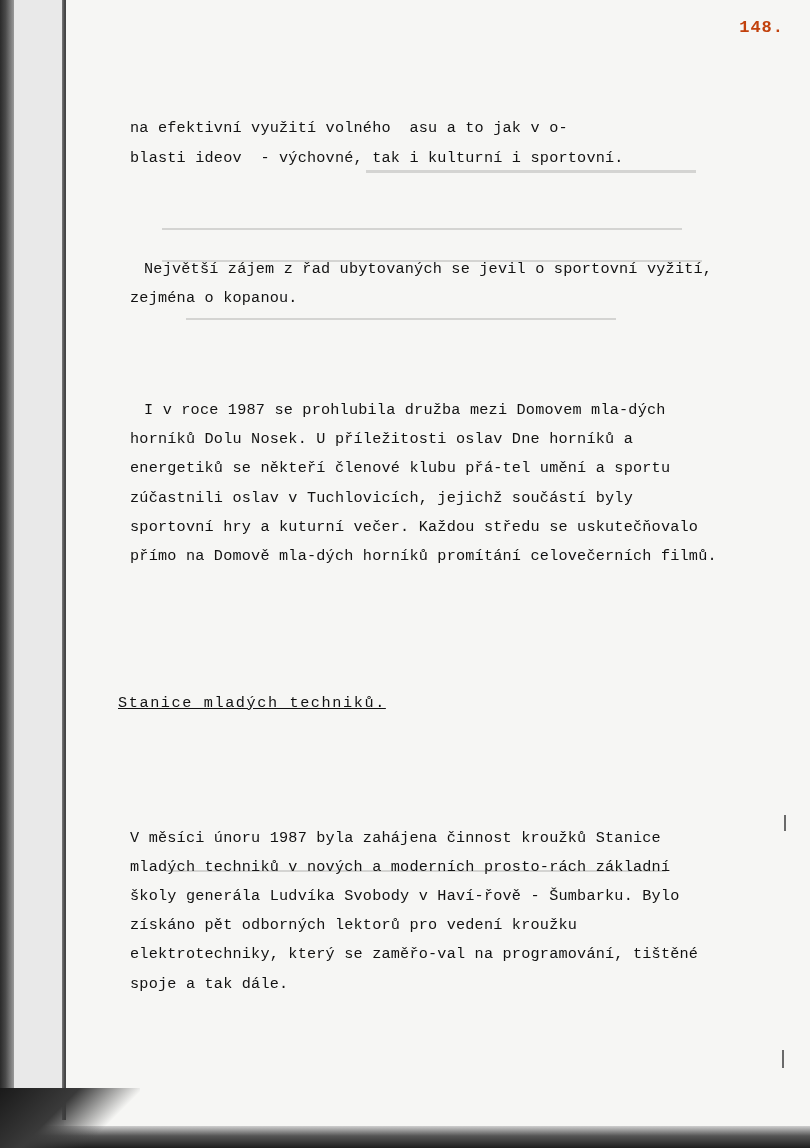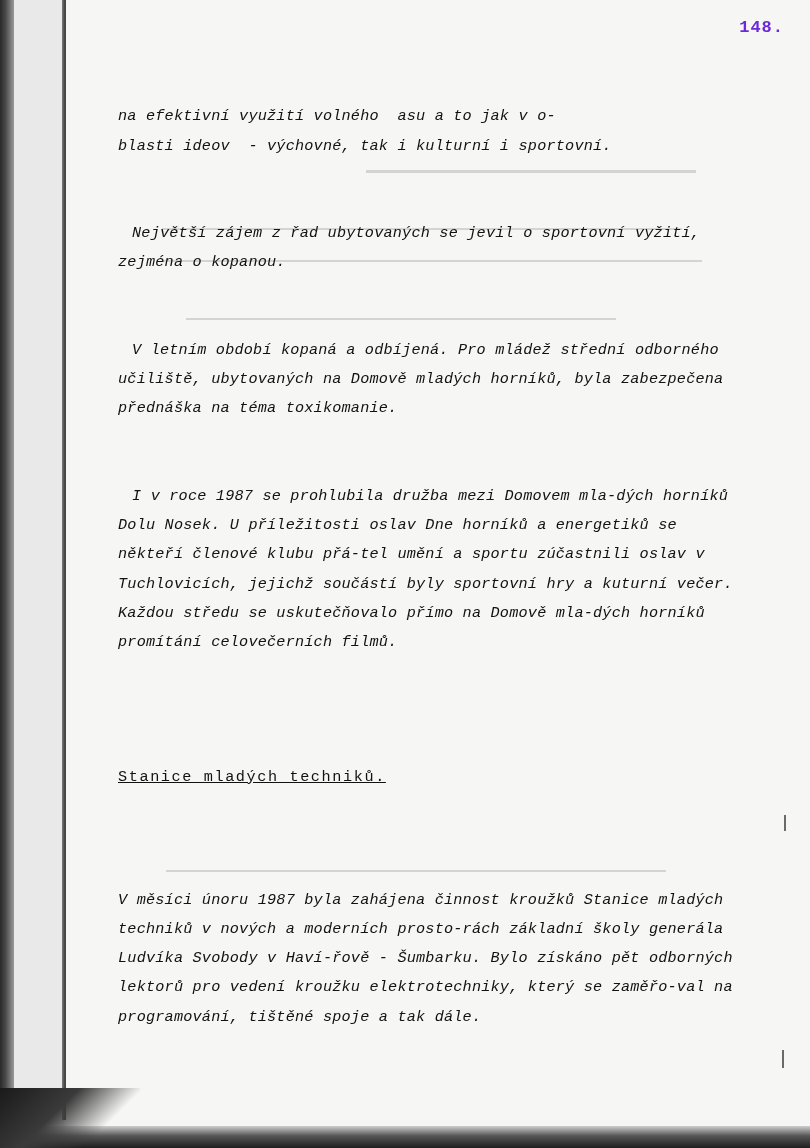--- a/index.html
+++ b/index.html
@@ -80,39 +80,38 @@
     width: 744px; height: 1128px;
     background: #f6f6f4;
   }
   .page-number {
     position: absolute;
     right: 26px;
     top: 18px;
     font-family: "Liberation Mono", monospace;
     font-size: 17px;
     letter-spacing: 1px;
-    color: #6d28d9;
+    color: #c2410c;
     font-weight: bold;
   }
   .body-text {
     position: absolute;
     left: 52px;
     top: 44px;
     width: 620px;
     font-family: "Liberation Mono", monospace;
     font-size: 15.2px;
     line-height: 29.2px;
     color: #121212;
     letter-spacing: 0.2px;
     white-space: pre-wrap;
   }
   .para {
-    margin: 0;
+    margin: 12px;
     white-space: pre-wrap;
-    font-style: italic;
   }
   .indent {
     display: block;
     text-indent: 14px;
   }
   .heading {
     margin: 18px 0 6px 0;
     text-decoration: underline;
     letter-spacing: 1.6px;
     white-space: pre-wrap;
@@ -140,21 +139,20 @@
   <div class="tick-top"></div>
 
   <div class="paper">
 
     <div class="page-number">148.</div>
 
     <div class="body-text">
       <p class="para">na efektivní využití volného  asu a to jak v o-
 blasti ideov  - výchovné, tak i kulturní i sportovní.</p>
       <p class="para indent">Největší zájem z řad ubytovaných se jevil o sportovní vyžití, zejména o kopanou.</p>
-      <p class="para indent">V letním období kopaná a odbíjená. Pro mládež střední odborného učiliště, ubytovaných na Domově mladých horníků, byla zabezpečena přednáška na téma toxikomanie.</p>
       <p class="para indent">I v roce 1987 se prohlubila družba mezi Domovem mla-dých horníků Dolu Nosek. U příležitosti oslav Dne horníků a energetiků se někteří členové klubu přá-tel umění a sportu zúčastnili oslav v Tuchlovicích, jejichž součástí byly sportovní hry a kuturní večer. Každou středu se uskutečňovalo přímo na Domově mla-dých horníků promítání celovečerních filmů.</p>
 
       <p class="heading">Stanice mladých techniků.</p>
 
       <p class="para">V měsíci únoru 1987 byla zahájena činnost kroužků Stanice mladých techniků v nových a moderních prosto-rách základní školy generála Ludvíka Svobody v Haví-řově - Šumbarku. Bylo získáno pět odborných lektorů pro vedení kroužku elektrotechniky, který se zaměřo-val na programování, tištěné spoje a tak dále.</p>
       
       
       
     </div>
 

